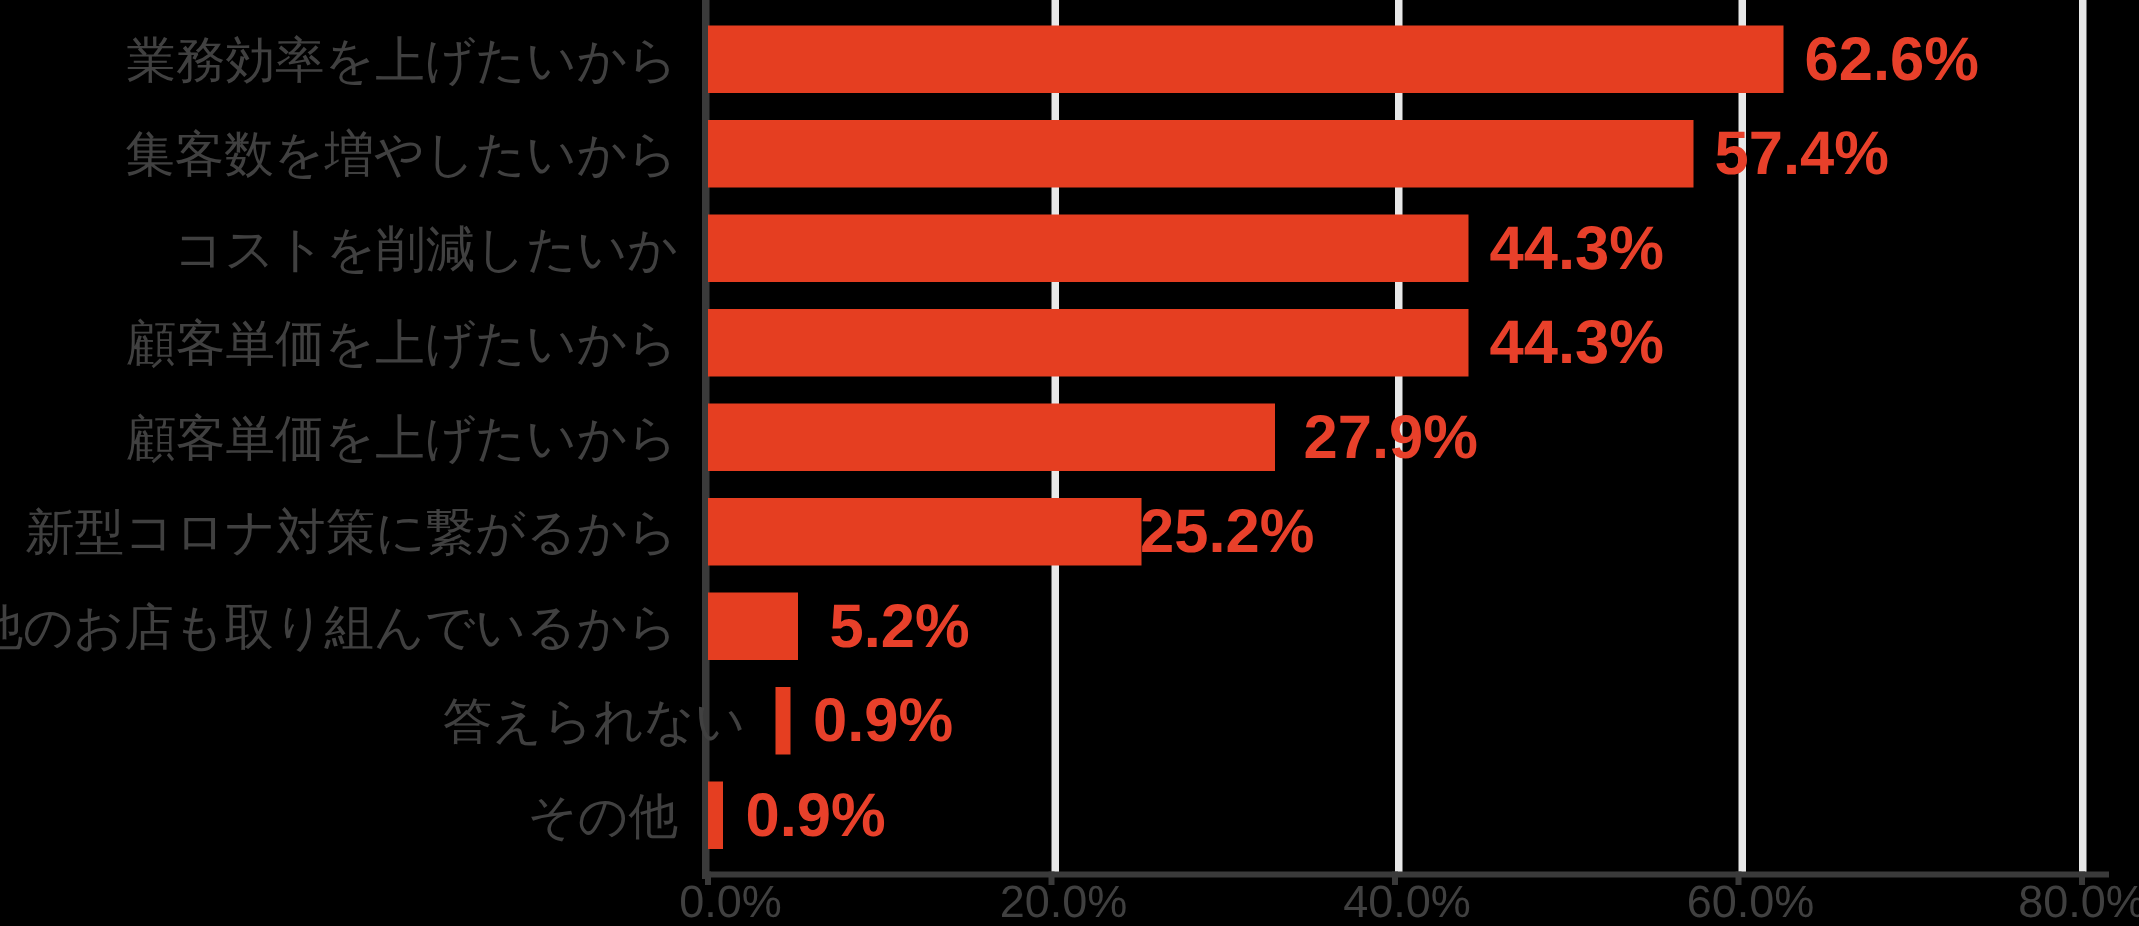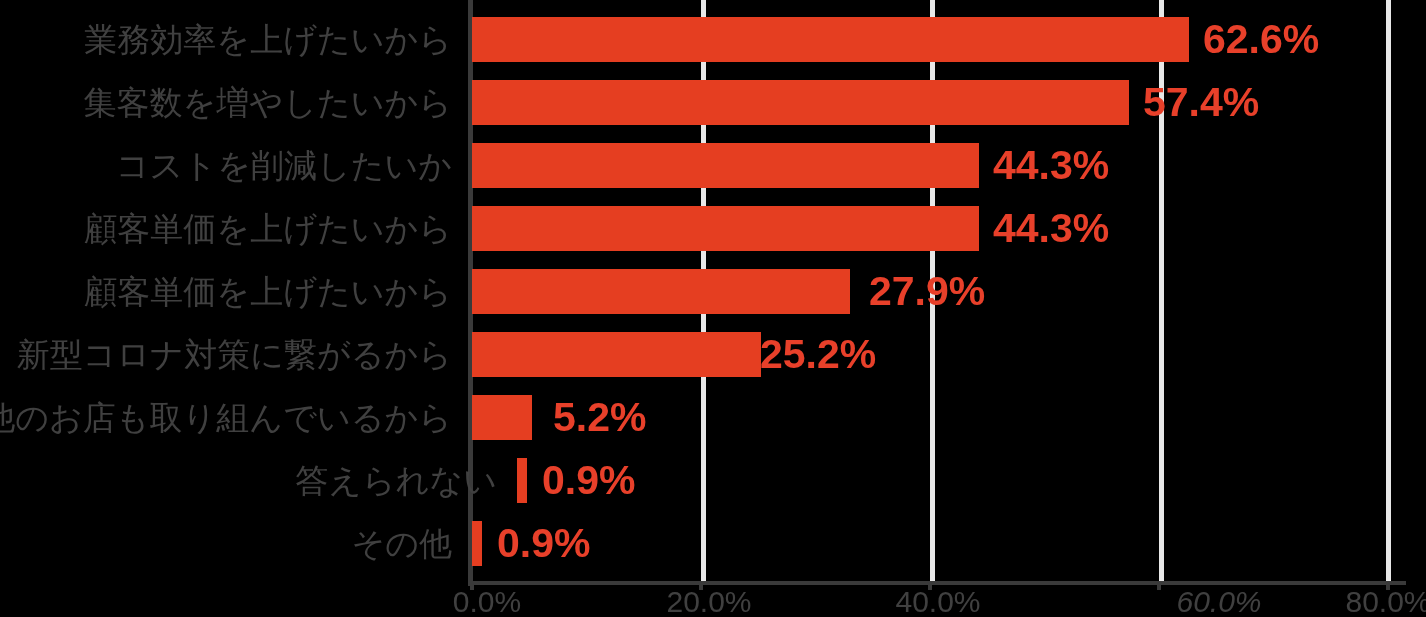--- a/index.html
+++ b/index.html
@@ -205,17 +205,17 @@
       <div class="bar" style="width:10px;"></div>
       <div class="bar-value" style="left:497px;">0.9%</div>
     </div>
 
   </div>
 
   <div class="xticks">
     <div class="xtick-label" style="left:487px;">0.0%</div>
     <div class="xtick-label" style="left:709px;">20.0%</div>
     <div class="xtick-label" style="left:938px;">40.0%</div>
-    <div class="xtick-label" style="left:1219px;font-style:italic;">60.0%</div>
+    <div class="xtick-label" style="left:1167px;">60.0%</div>
     <div class="xtick-label" style="left:1388px;">80.0%</div>
   </div>
 
 </div>
 
 </body></html>

